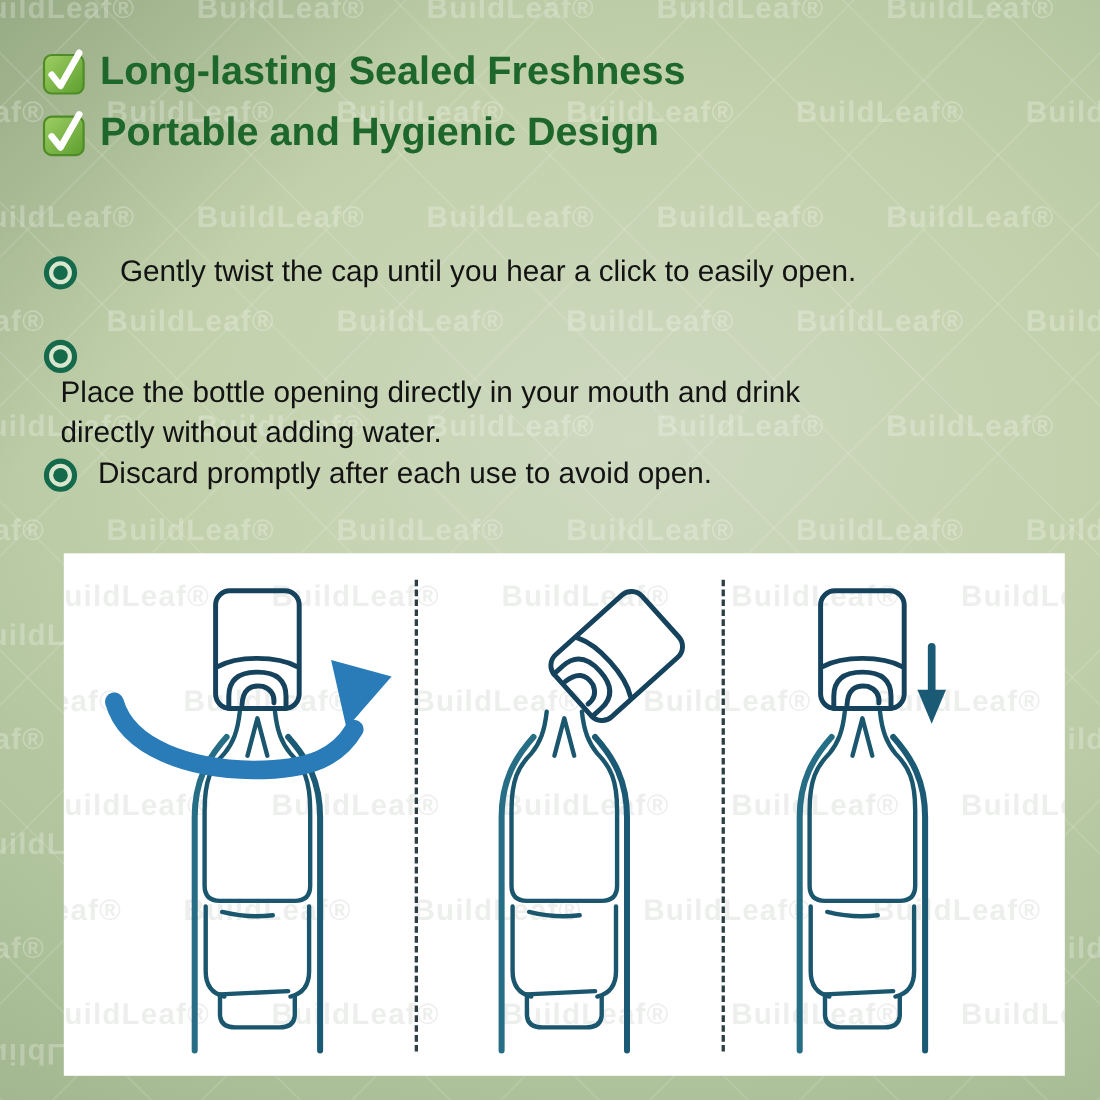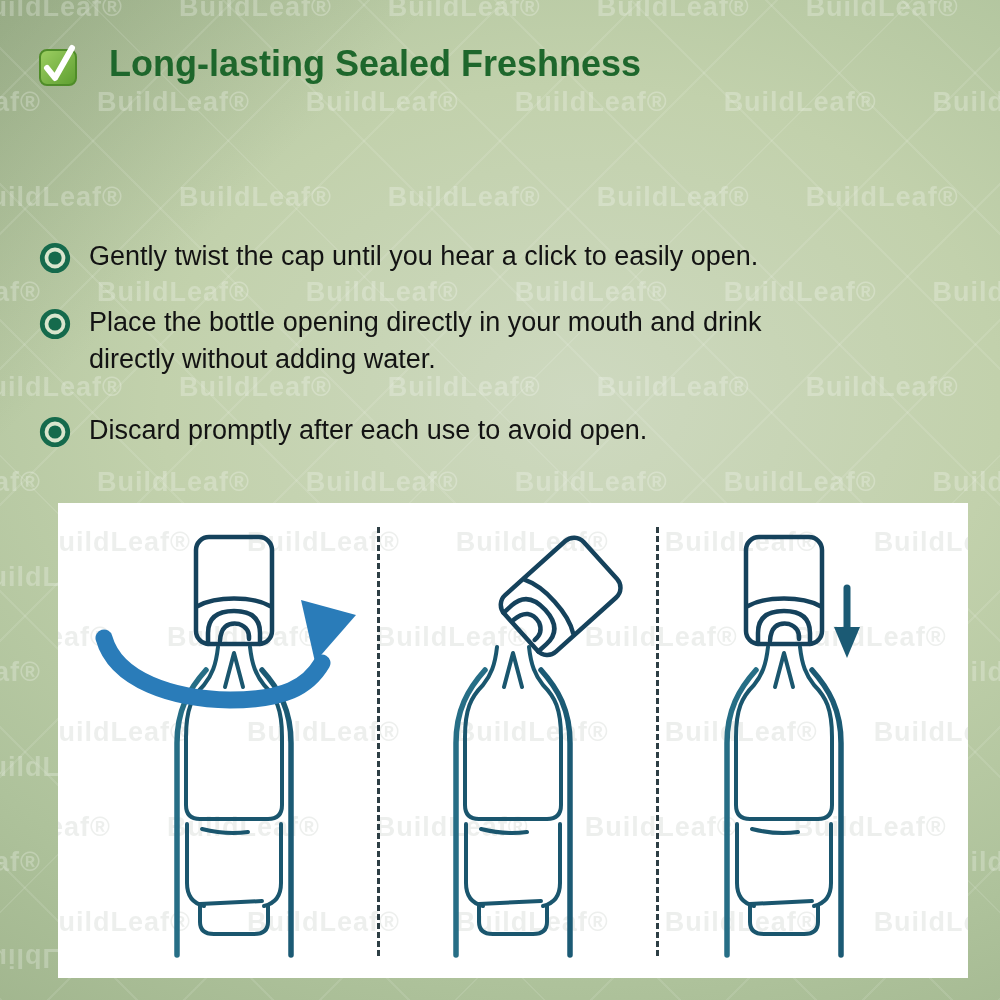--- a/index.html
+++ b/index.html
@@ -27,36 +27,36 @@
   .wm-row span{
     display:inline-block;margin-right:56px;
     font-size:27px;font-weight:600;letter-spacing:1px;
   }
   .wm-bg .wm-row span{color:rgba(255,255,255,.25);}
   .wm-panel .wm-row span{color:rgba(130,145,130,.14);}
   .wm-row.flipped{transform:scaleY(-1);}
 
   
   .checklist{position:absolute;left:38px;top:44px;}
-  .check-row{display:flex;align-items:center;margin-bottom:17px;height:39px;gap:18px;}
+  .check-row{display:flex;align-items:center;margin-bottom:17px;height:39px;}
   .check-row svg{flex:0 0 auto;}
   .check-label{
     margin-left:13px;font-size:36px;font-weight:bold;color:#1e672c;
     letter-spacing:0px;
   }
 
   
   .inst{position:absolute;left:38px;display:flex;align-items:flex-start;}
   .inst svg{flex:0 0 auto;margin-top:0px;}
   .inst-text{
     margin-left:17px;font-size:27px;color:#131313;line-height:37px;
     max-width:790px;white-space:pre-line;margin-top:-3px;
   }
-  .inst1{top:241px;}
-  .inst2{top:307px;}
+  .inst1{top:231px;gap:20px;}
+  .inst2{top:307px;flex-direction:column;}
   .inst3{top:415px;}
 
   
   .panel{
     position:absolute;left:58px;top:503px;width:910px;height:475px;
     background:#ffffff;
   }
   .step{position:absolute;top:0;height:475px;}
   .step svg{display:block;}
   .step1{left:0;width:320px;}
@@ -122,20 +122,27 @@
           <linearGradient id="cbg1" x1="0" y1="0" x2="1" y2="1">
         <stop offset="0" stop-color="#9ecf63"></stop>
             <stop offset="1" stop-color="#5d9e2f"></stop>
           </linearGradient>
         </defs>
       <rect x="2" y="9" width="36" height="35" rx="7" fill="url(#cbg1)" stroke="#4f8c28" stroke-width="2"></rect>
       <path d="M 9,27 L 17,37 L 34,7" fill="none" stroke="#ffffff" stroke-width="6" stroke-linecap="round" stroke-linejoin="round"></path>
     </svg>
     <span class="check-label">Long-lasting Sealed Freshness</span>
   </div>
+  <div class="check-row">
+    <svg width="40" height="46" viewBox="0 0 40 46">
+      <rect x="2" y="9" width="36" height="35" rx="7" fill="url(#cbg1)" stroke="#4f8c28" stroke-width="2"></rect>
+      <path d="M 9,27 L 17,37 L 34,7" fill="none" stroke="#ffffff" stroke-width="6" stroke-linecap="round" stroke-linejoin="round"></path>
+    </svg>
+    <span class="check-label">Portable and Hygienic Design</span>
+  </div>
 </div>
 
 <div class="inst inst1">
   <svg width="34" height="34" viewBox="0 0 36 36">
     <circle cx="18" cy="18" r="13.5" fill="#d9e5cd" stroke="#156a4c" stroke-width="5"></circle>
     <circle cx="18" cy="18" r="7" fill="#156a4c"></circle>
   </svg>
   <div class="inst-text">Gently twist the cap until you hear a click to easily open.</div>
 </div>
 <div class="inst inst2">

